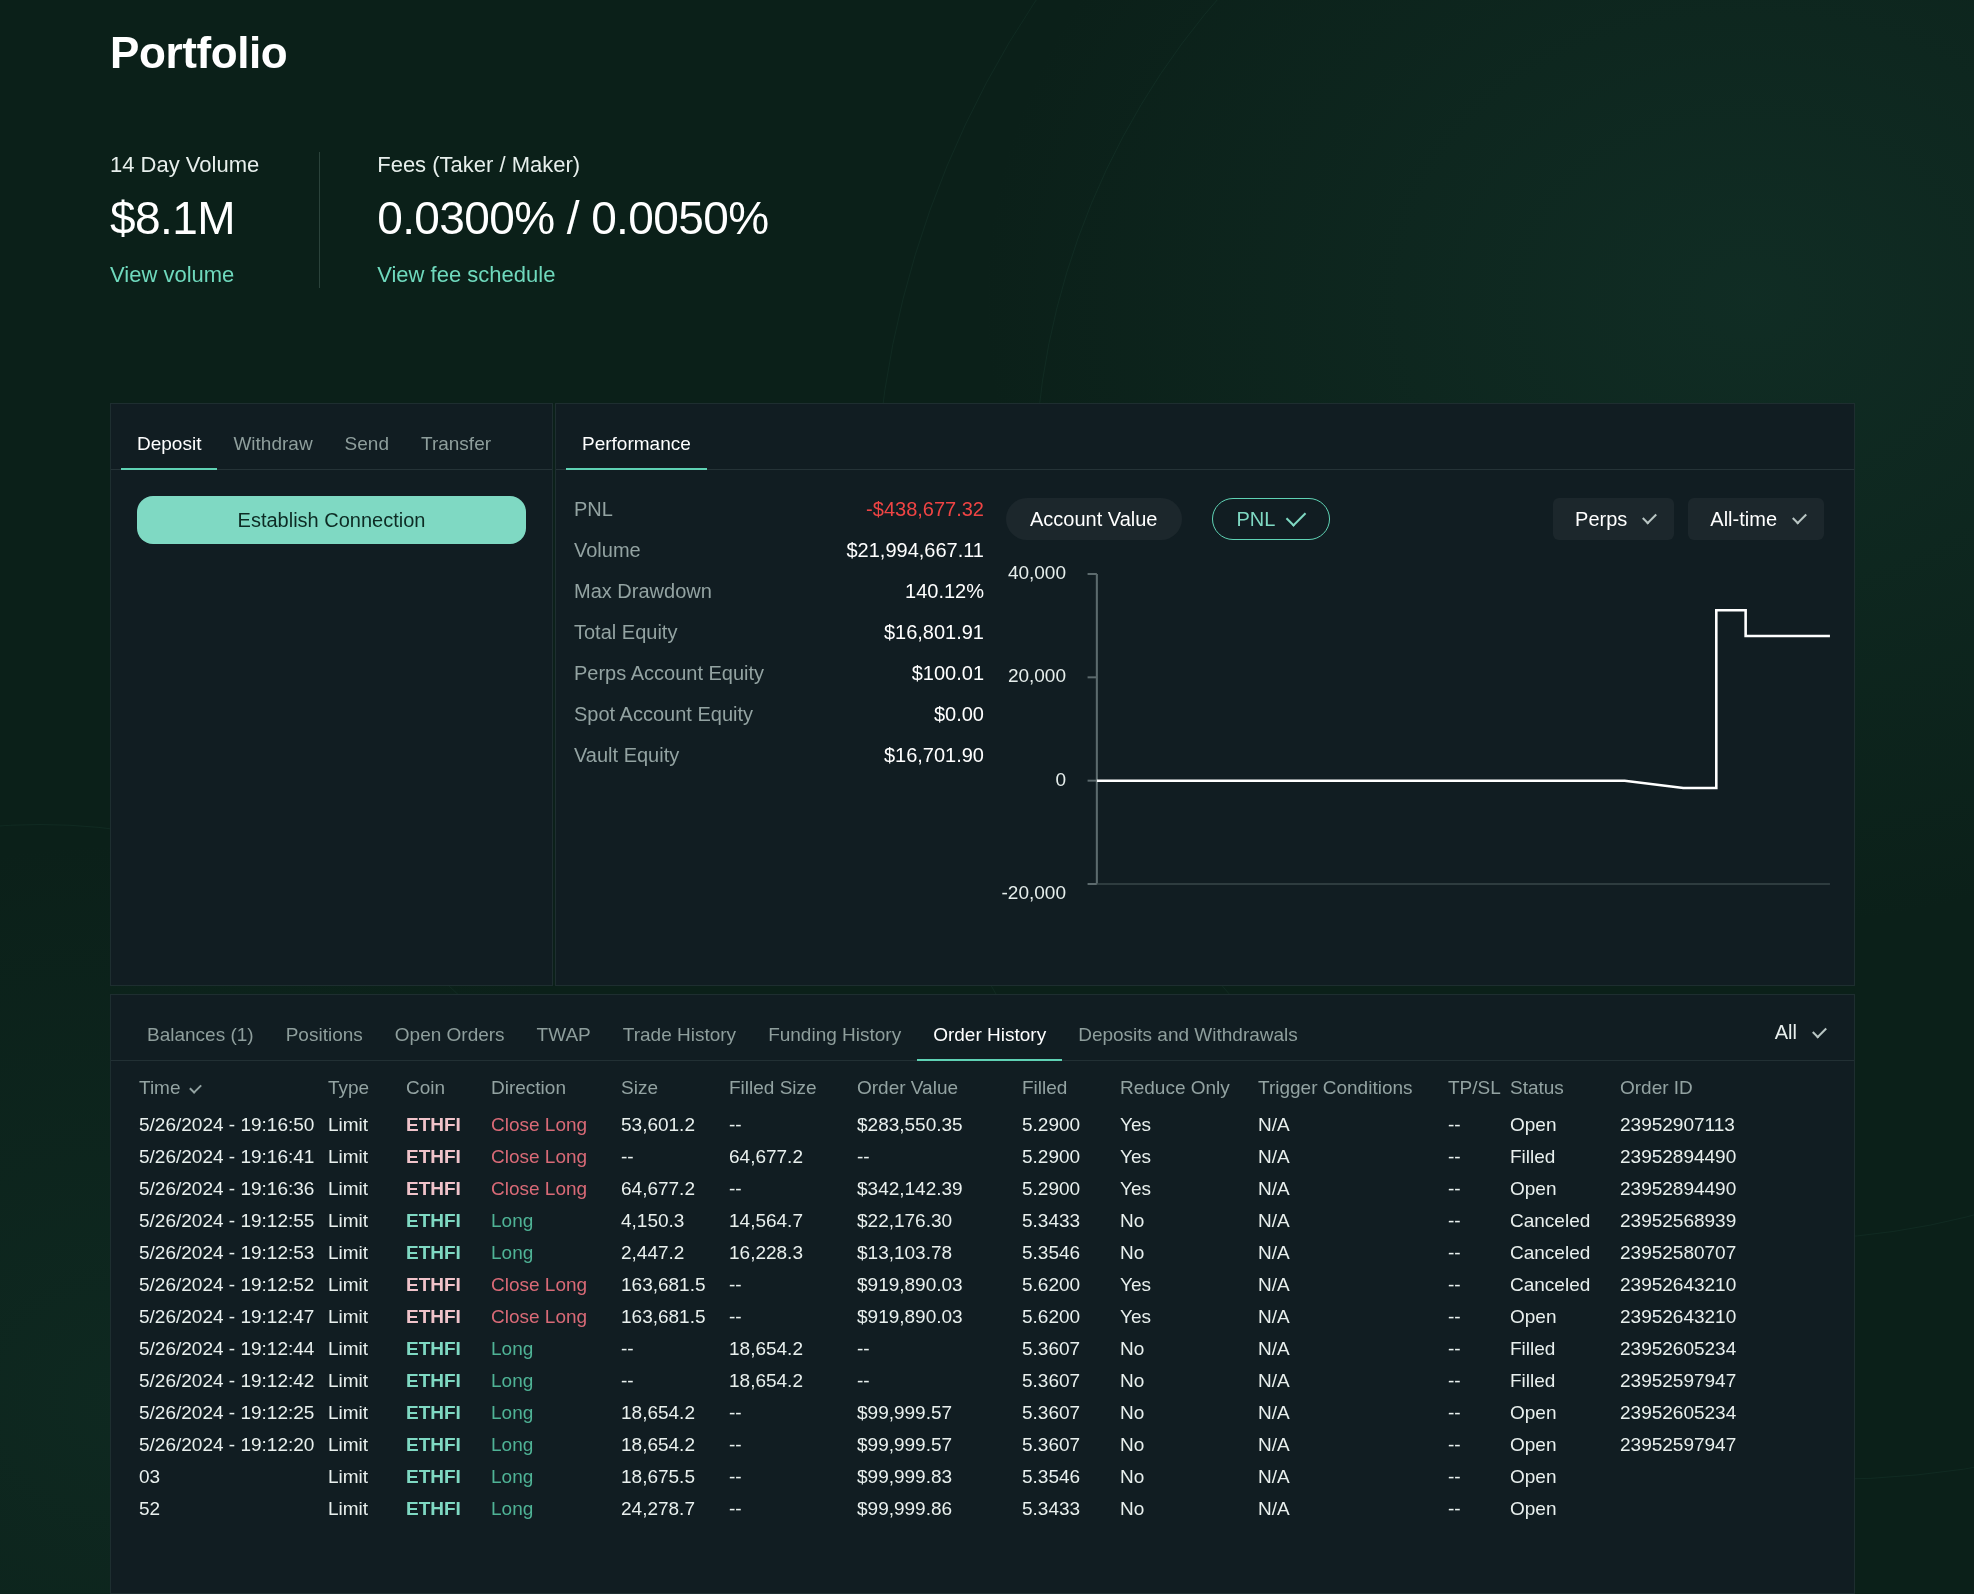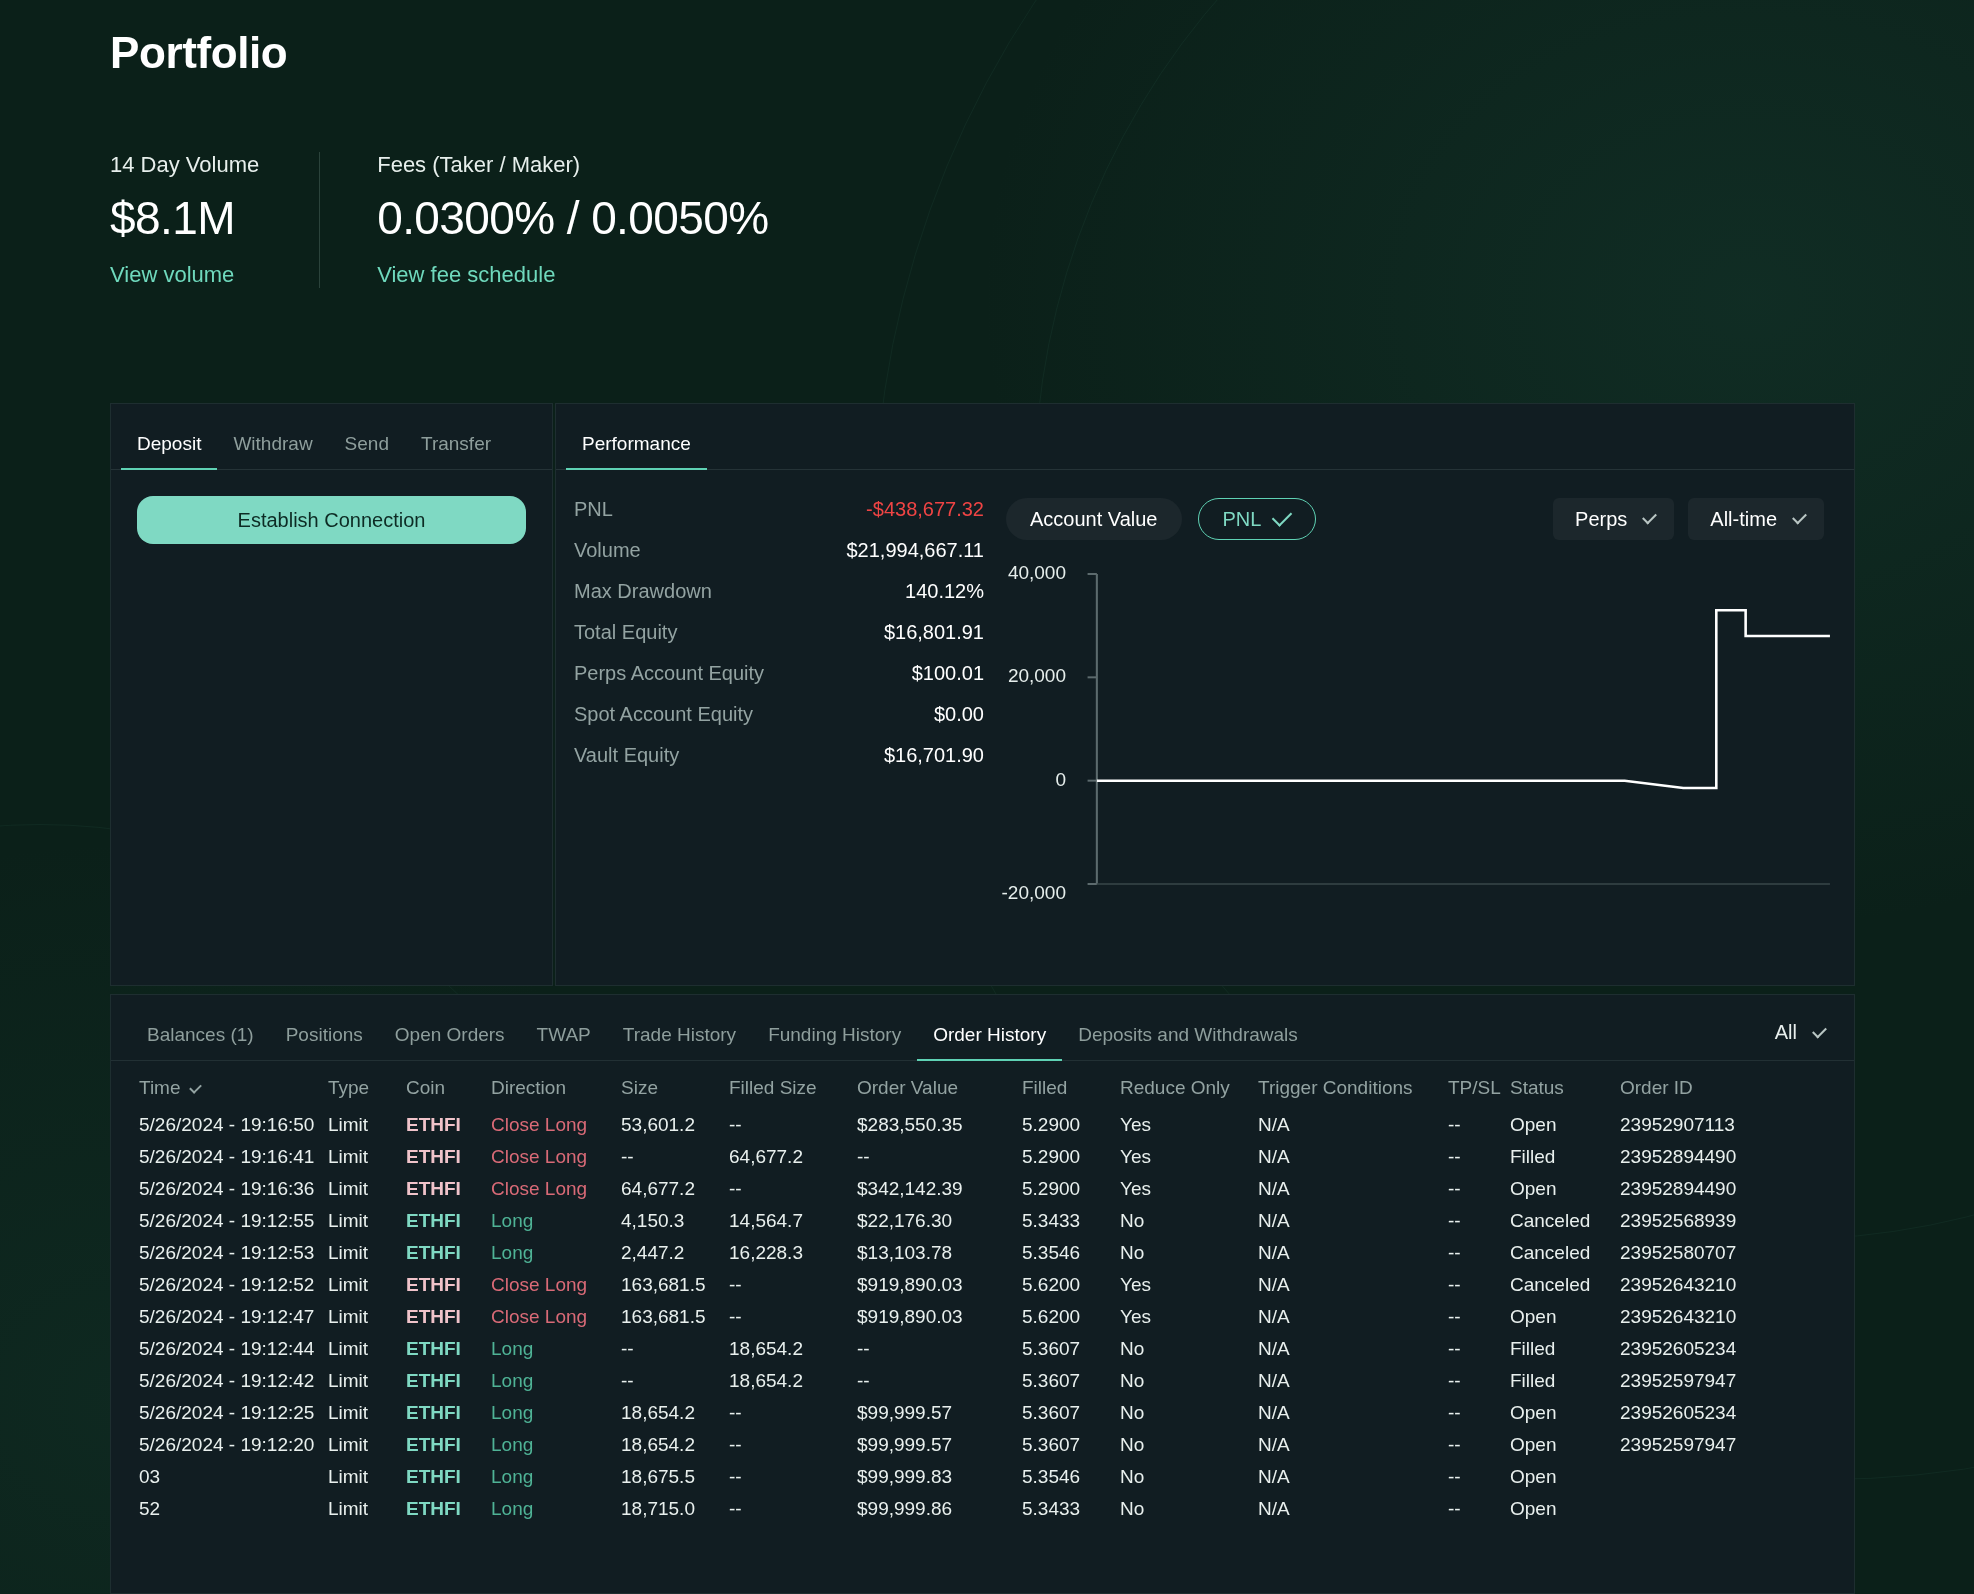--- a/index.html
+++ b/index.html
@@ -60,21 +60,21 @@
 
   
   .perf-body { display:flex; padding:28px 22px 0 18px; }
   .perf-stats { width:410px; flex-shrink:0; }
   .perf-row { display:flex; justify-content:space-between; align-items:baseline; margin-bottom:18px; }
   .perf-k { font-size:20px; color:#93a3a2; }
   .perf-v { font-size:20px; color:#ffffff; }
   .perf-v.neg { color:#ef4444; }
 
   .chart-col { flex:1; padding-left:22px; position:relative; }
-  .chart-ctrls { display:flex; align-items:center; }
+  .chart-ctrls { display:flex; align-items:center;gap:14px; }
   .seg {
     height:42px; padding:0 24px; display:flex; align-items:center; gap:12px;
     border-radius:21px; font-size:20px; cursor:pointer;
   }
   .seg.plain { background:#1c272c; color:#ffffff; }
   .seg.sel { background:transparent; border:1px solid #5fd2b4; color:#7fd9c3; margin-left:16px; }
   .chk { width:18px; height:11px; border-left:2px solid #7fd9c3; border-bottom:2px solid #7fd9c3;
          transform:rotate(-45deg); margin-top:-5px; }
   .right-ctrls { position:absolute; right:8px; top:0; display:flex; gap:14px; }
   .drop {
@@ -455,21 +455,21 @@
             <td>N/A</td>
             <td>--</td>
             <td>Open</td>
             <td></td>
           </tr>
           <tr>
             <td>52</td>
             <td>Limit</td>
             <td class="coin-long">ETHFI</td>
             <td class="c-long">Long</td>
-            <td>18,715.0</td>
+            <td>24,278.7</td>
             <td>--</td>
             <td>$99,999.86</td>
             <td>5.3433</td>
             <td>No</td>
             <td>N/A</td>
             <td>--</td>
             <td>Open</td>
             <td></td>
           </tr>
         </tbody>

